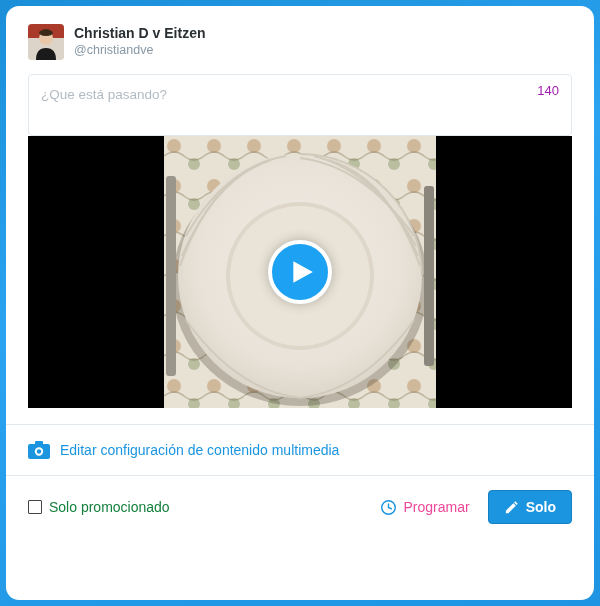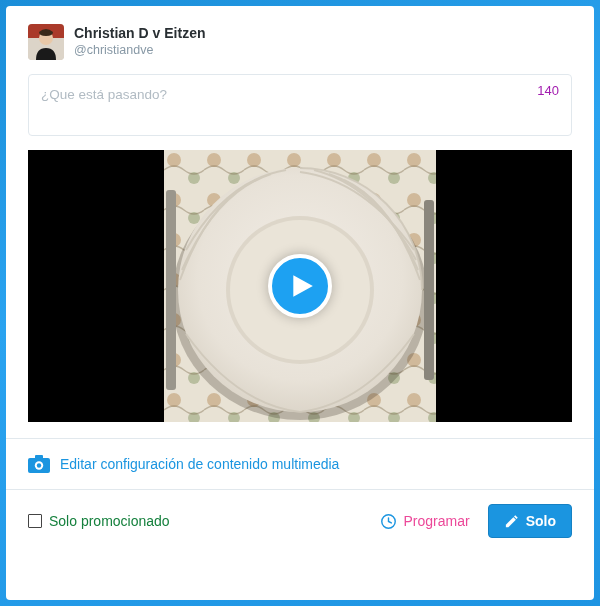--- a/index.html
+++ b/index.html
@@ -6,41 +6,40 @@
   html, body { width: 600px; height: 606px; }
   body {
     font-family: "Helvetica Neue", Helvetica, Arial, sans-serif;
     background: linear-gradient(160deg, #1b8ed8 0%, #2aa3f0 40%, #1e94e2 100%);
     padding: 6px;
   }
   .card {
     background: #fff;
     width: 100%;
     height: 100%;
-    border-radius: 4px;
+    border-radius: 13px;
     display: flex;
     flex-direction: column;
     overflow: hidden;
   }
   .main { padding: 18px 22px 10px 22px; }
   .profile { display: flex; align-items: center; gap: 10px; margin-bottom: 14px; }
   .avatar {
     width: 36px; height: 36px; border-radius: 4px; overflow: hidden;
     background: #d0c8bf; position: relative; flex-shrink: 0;
   }
   .avatar svg { width: 100%; height: 100%; display: block; }
   .profile-name { font-size: 14px; font-weight: 700; color: #292f33; line-height: 1.2; }
   .profile-handle { font-size: 12.5px; color: #8899a6; line-height: 1.3; }
 
   .compose {
     position: relative;
     border: 1px solid #e1e8ed;
     border-radius: 4px;
     padding: 10px 50px 32px 12px;
-    margin-bottom: 14px;
   }
   .compose-ph { color: #b1bbc3; font-size: 13.5px; }
   .char-count {
     position: absolute; top: 8px; right: 12px;
     color: #a21caf; font-size: 13px;
   }
 
   .media {
     background: #000; width: 100%; height: 272px;
     position: relative; display: flex; justify-content: center; align-items: center;

